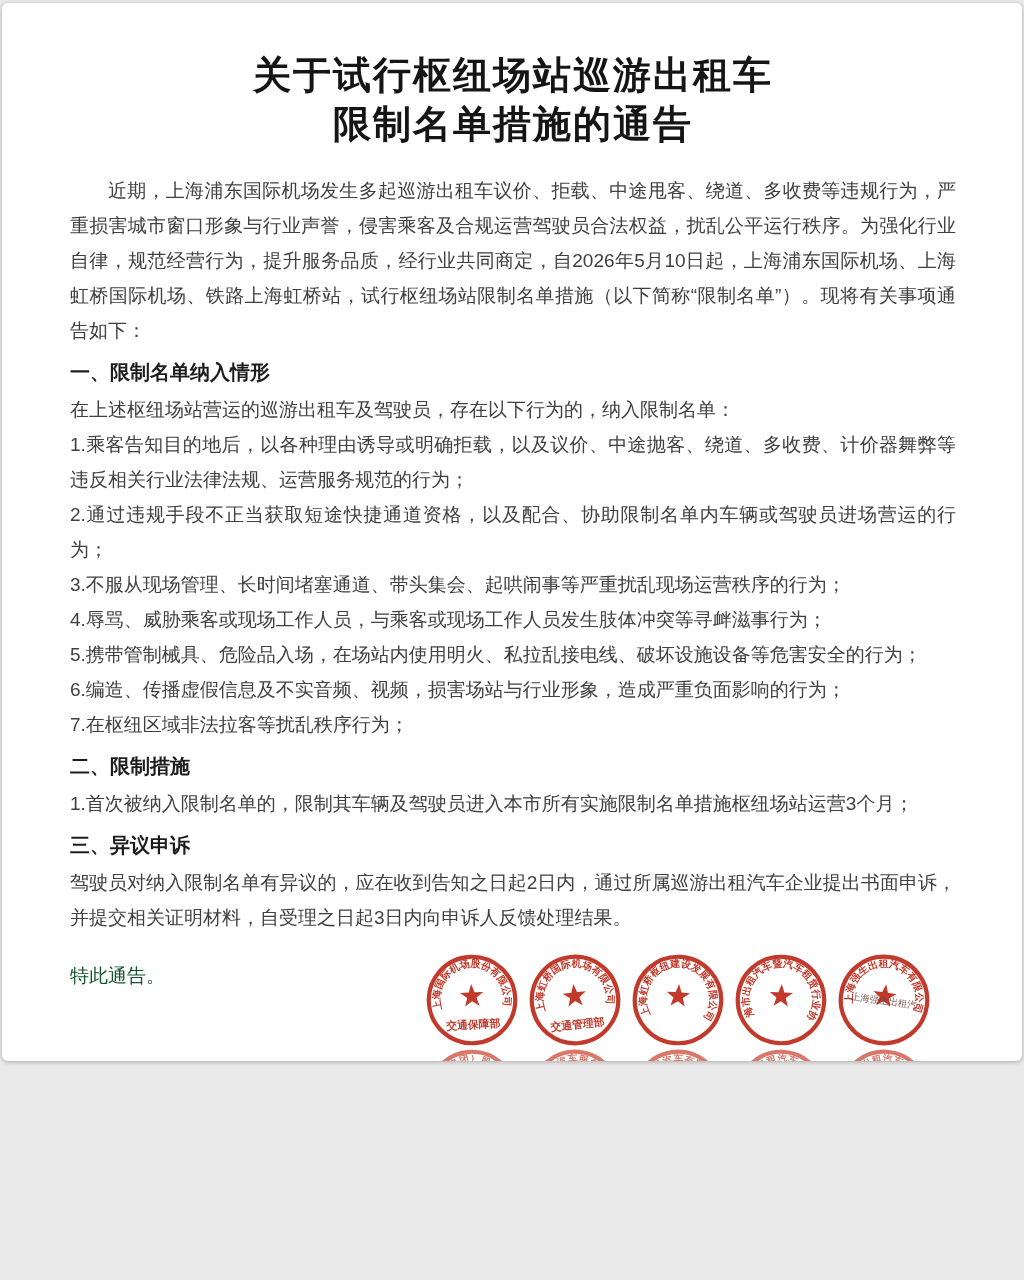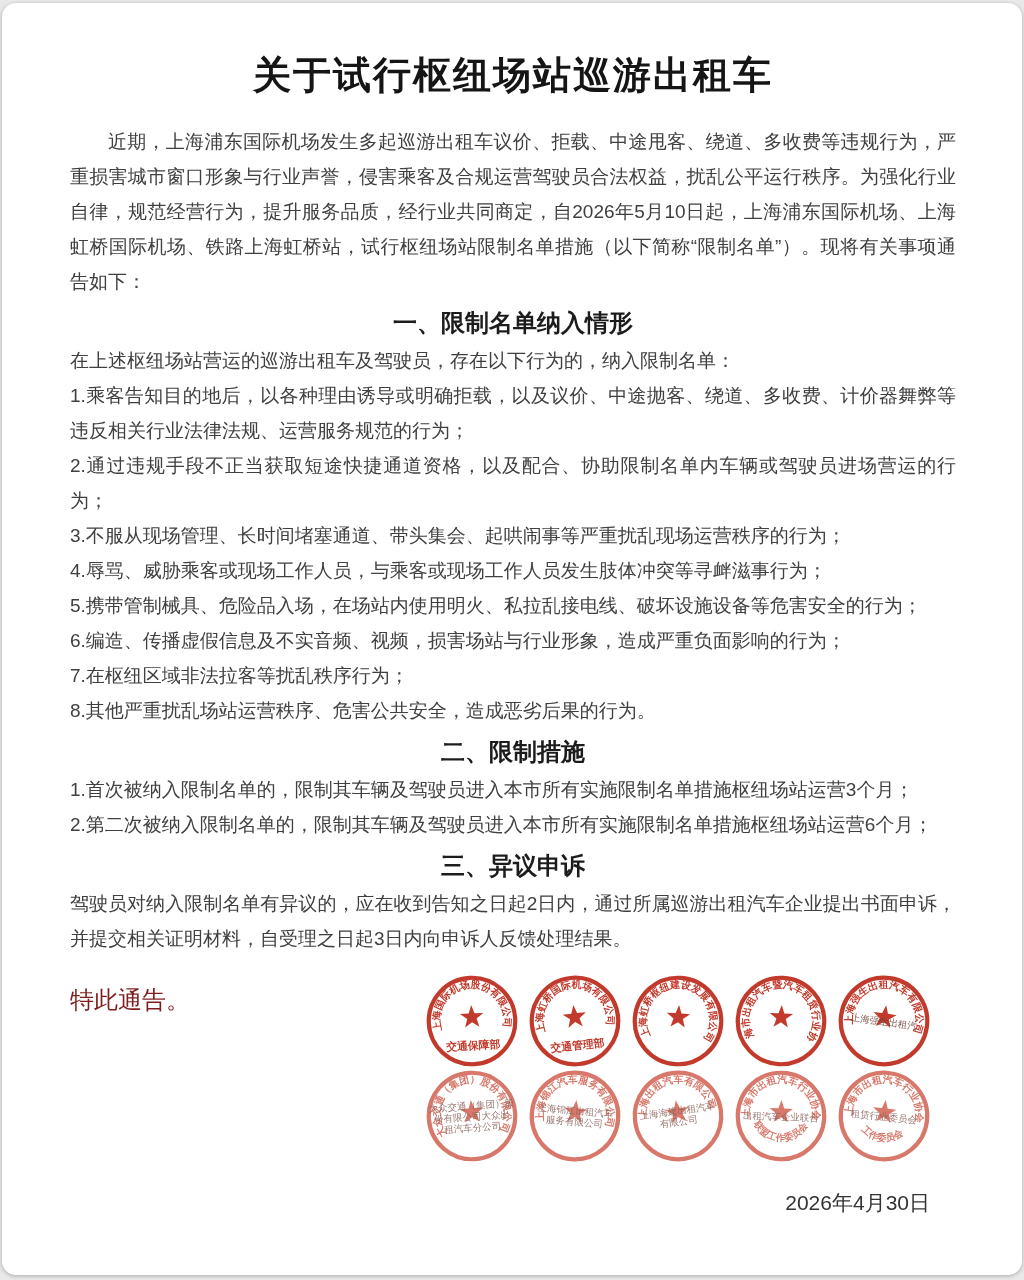--- a/index.html
+++ b/index.html
@@ -1,63 +1,62 @@
 <!DOCTYPE html>
 <html><head>
 <meta charset="utf-8">
 <style>
   html,body{margin:0;padding:0;background:#e9e9e9;font-family:"Liberation Sans","DejaVu Sans",sans-serif;}
   .page{
-    position:relative;width:1020px;height:1272px;margin:3px auto 12px;
-    background:#ffffff;border-radius:14px;box-shadow:0 1px 4px rgba(0,0,0,.28);
+    position:relative;width:1020px;height:1058px;margin:3px auto 12px;
+    background:#ffffff;border-radius:6px;box-shadow:0 1px 4px rgba(0,0,0,.28);
     padding:26px 66px 0 68px;box-sizing:border-box;color:#2e2e2e;overflow:hidden;
   }
   h1{
     font-size:38px;line-height:49px;text-align:center;font-weight:700;
     margin:22px 0 24px;color:#151515;letter-spacing:2px;
   }
   .para{font-size:19px;line-height:35px;margin:0;text-align:justify;color:#404040;}
   .indent{text-indent:2em;}
-  .sec-h{font-size:24px;line-height:40px;font-weight:700;margin:4px 0 0;color:#1c1c1c;text-align:center;}
+  .sec-h{font-size:20px;line-height:40px;font-weight:700;margin:4px 0 0;color:#1c1c1c;}
   .sign-area{position:relative;height:215px;margin-top:8px;}
-  .closing{position:absolute;left:0;top:20px;font-size:24px;color:#7f1d1d;}
+  .closing{position:absolute;left:0;top:20px;font-size:19px;color:#14532d;}
   .seal{position:absolute;width:94px;height:94px;}
   .seal svg{display:block;width:100%;height:100%;}
   .seal .overlay{
     position:absolute;inset:0;display:flex;flex-direction:column;align-items:center;justify-content:center;
     font-size:9.5px;line-height:11px;color:rgba(112,62,54,.88);white-space:nowrap;pointer-events:none;
   }
   .row2 .seal{opacity:.82;}
   .date-line{text-align:right;padding-right:26px;font-size:21px;margin-top:10px;color:#333;}
 </style>
 </head>
 <body>
 
 <div class="page">
 
   <h1>
     <span>关于试行枢纽场站巡游出租车</span><br>
+    <span>限制名单措施的通告</span>
   </h1>
 
   <p class="para indent">近期，上海浦东国际机场发生多起巡游出租车议价、拒载、中途甩客、绕道、多收费等违规行为，严重损害城市窗口形象与行业声誉，侵害乘客及合规运营驾驶员合法权益，扰乱公平运行秩序。为强化行业自律，规范经营行为，提升服务品质，经行业共同商定，自2026年5月10日起，上海浦东国际机场、上海虹桥国际机场、铁路上海虹桥站，试行枢纽场站限制名单措施（以下简称“限制名单”）。现将有关事项通告如下：</p>
 
   <div id="sections">
       <h3 class="sec-h">一、限制名单纳入情形</h3>
       <p class="para">在上述枢纽场站营运的巡游出租车及驾驶员，存在以下行为的，纳入限制名单：</p>
       <p class="para">1.乘客告知目的地后，以各种理由诱导或明确拒载，以及议价、中途抛客、绕道、多收费、计价器舞弊等违反相关行业法律法规、运营服务规范的行为；</p>
       <p class="para">2.通过违规手段不正当获取短途快捷通道资格，以及配合、协助限制名单内车辆或驾驶员进场营运的行为；</p>
       <p class="para">3.不服从现场管理、长时间堵塞通道、带头集会、起哄闹事等严重扰乱现场运营秩序的行为；</p>
       <p class="para">4.辱骂、威胁乘客或现场工作人员，与乘客或现场工作人员发生肢体冲突等寻衅滋事行为；</p>
       <p class="para">5.携带管制械具、危险品入场，在场站内使用明火、私拉乱接电线、破坏设施设备等危害安全的行为；</p>
       <p class="para">6.编造、传播虚假信息及不实音频、视频，损害场站与行业形象，造成严重负面影响的行为；</p>
       <p class="para">7.在枢纽区域非法拉客等扰乱秩序行为；</p>
-      <p class="para">8.其他严重扰乱场站运营秩序、危害公共安全，造成恶劣后果的行为。</p>
       <h3 class="sec-h">二、限制措施</h3>
       <p class="para">1.首次被纳入限制名单的，限制其车辆及驾驶员进入本市所有实施限制名单措施枢纽场站运营3个月；</p>
-      <p class="para">2.第二次被纳入限制名单的，限制其车辆及驾驶员进入本市所有实施限制名单措施枢纽场站运营6个月；</p>
       <h3 class="sec-h">三、异议申诉</h3>
       <p class="para">驾驶员对纳入限制名单有异议的，应在收到告知之日起2日内，通过所属巡游出租汽车企业提出书面申诉，并提交相关证明材料，自受理之日起3日内向申诉人反馈处理结果。</p>
     </div>
 
   <div class="sign-area">
     <div class="closing">特此通告。</div>
     <div id="seals-row-1" class="row1">
         <div class="seal" style="left: 355px; top: 10px; transform: rotate(-3deg);">
           <svg viewBox="0 0 100 100" aria-hidden="true">
             <defs>

